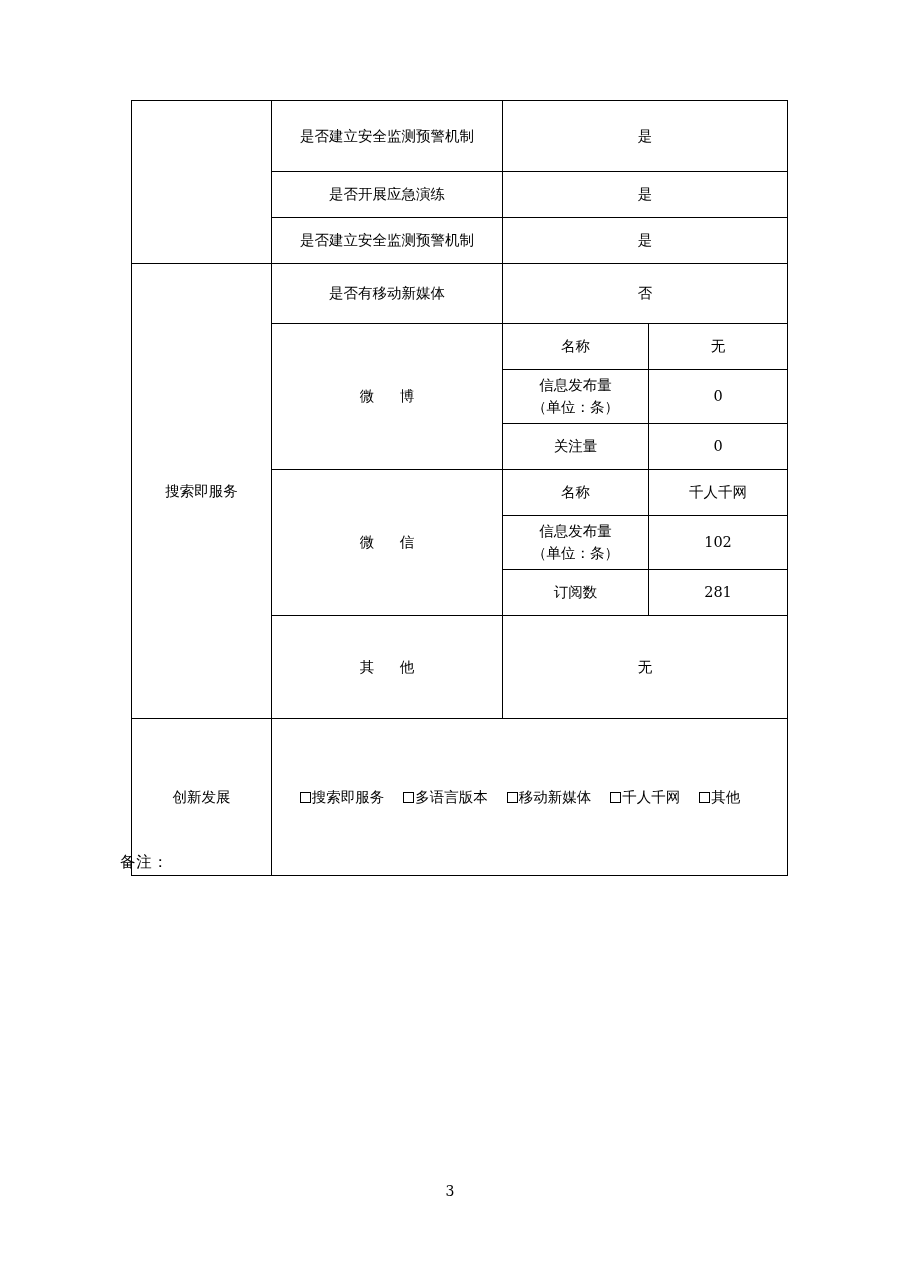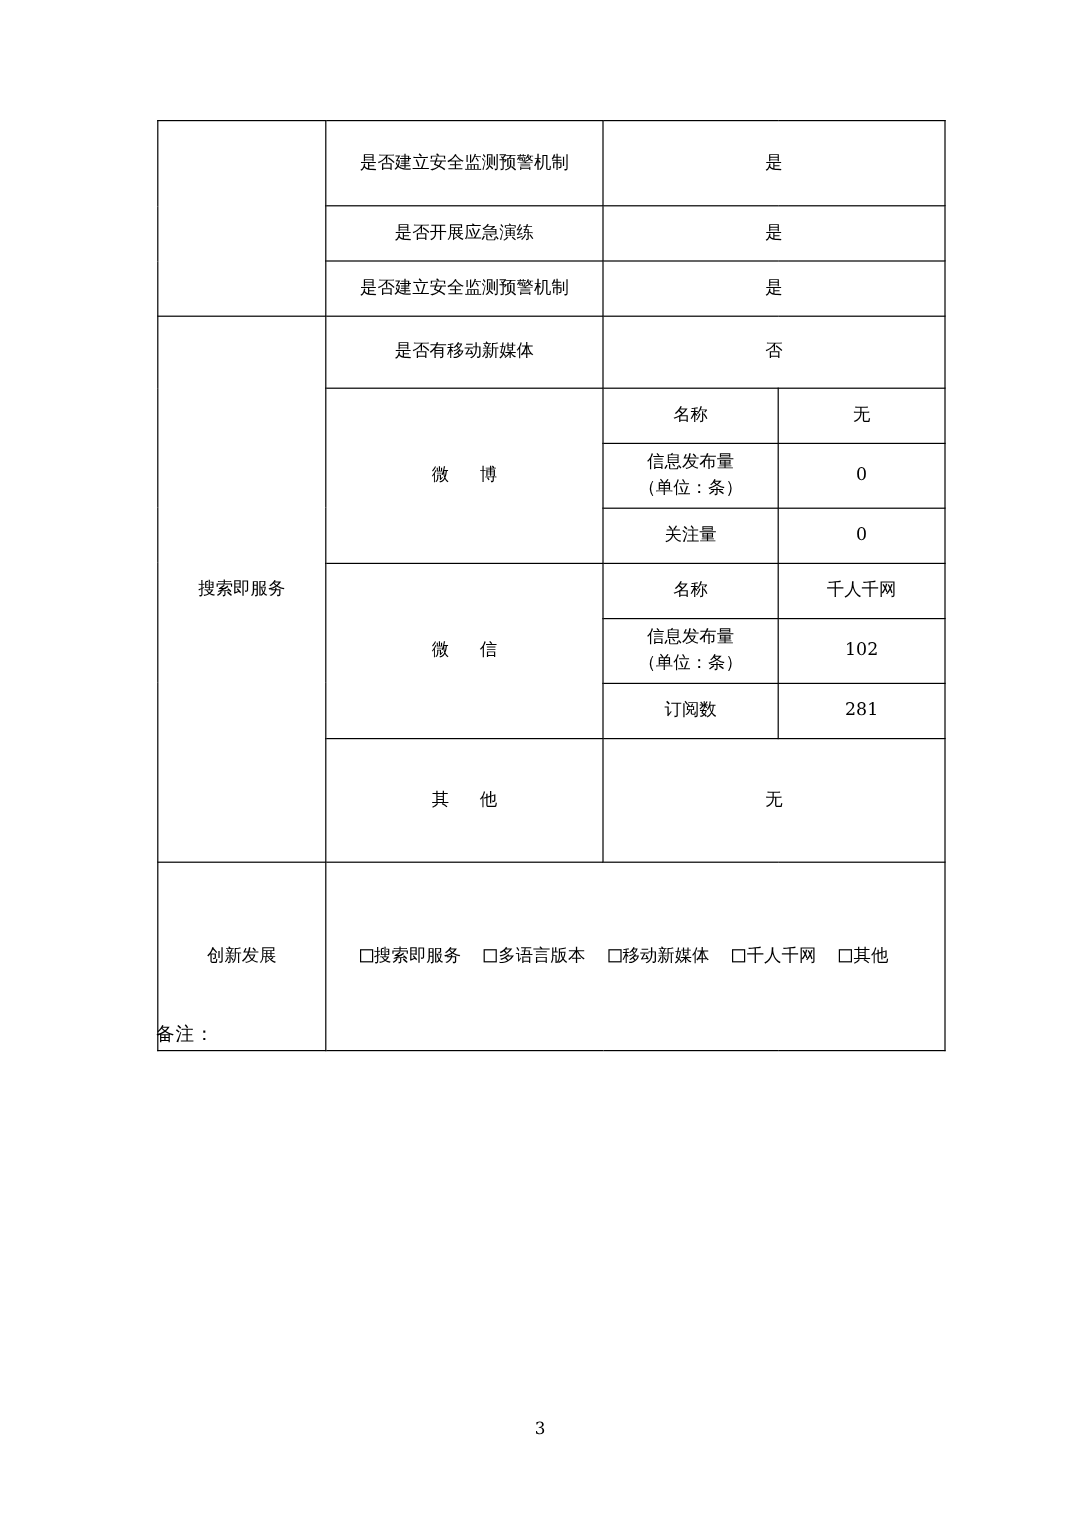--- a/index.html
+++ b/index.html
@@ -69,21 +69,21 @@
     height: 11px;
     border: 1.4px solid #000;
     margin-right: 1px;
     vertical-align: -1px;
     box-sizing: border-box;
   }
   .cbox + span { margin-right: 19px; }
 
   .remark {
     position: absolute;
-    left: 130px;
+    left: 120px;
     top: 852px;
     font-size: 15.5px;
     font-family: "DejaVu Serif", "Liberation Serif", serif;
     letter-spacing: 0.05em;
   }
   .pagenum {
     position: absolute;
     left: 0;
     top: 1183px;
     width: 900px;

